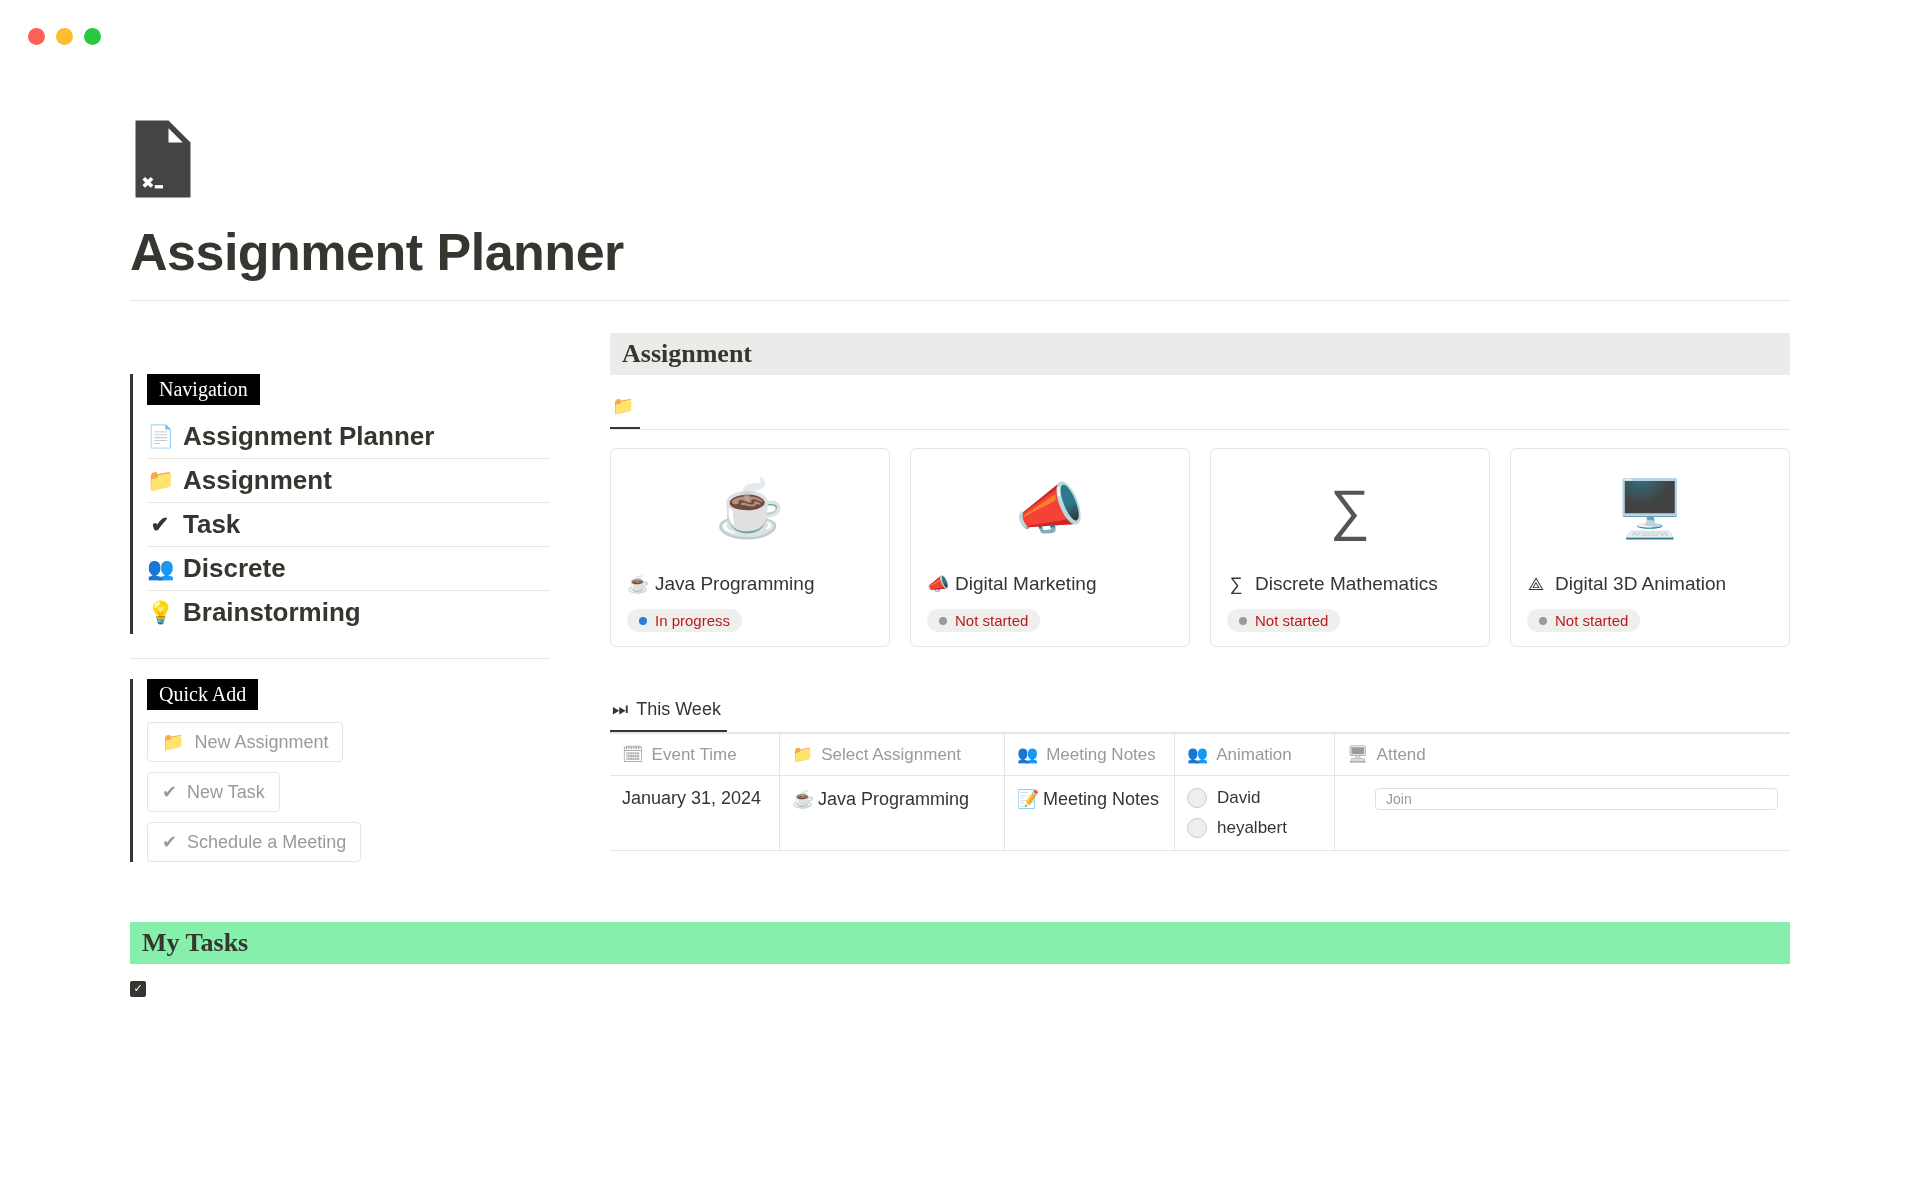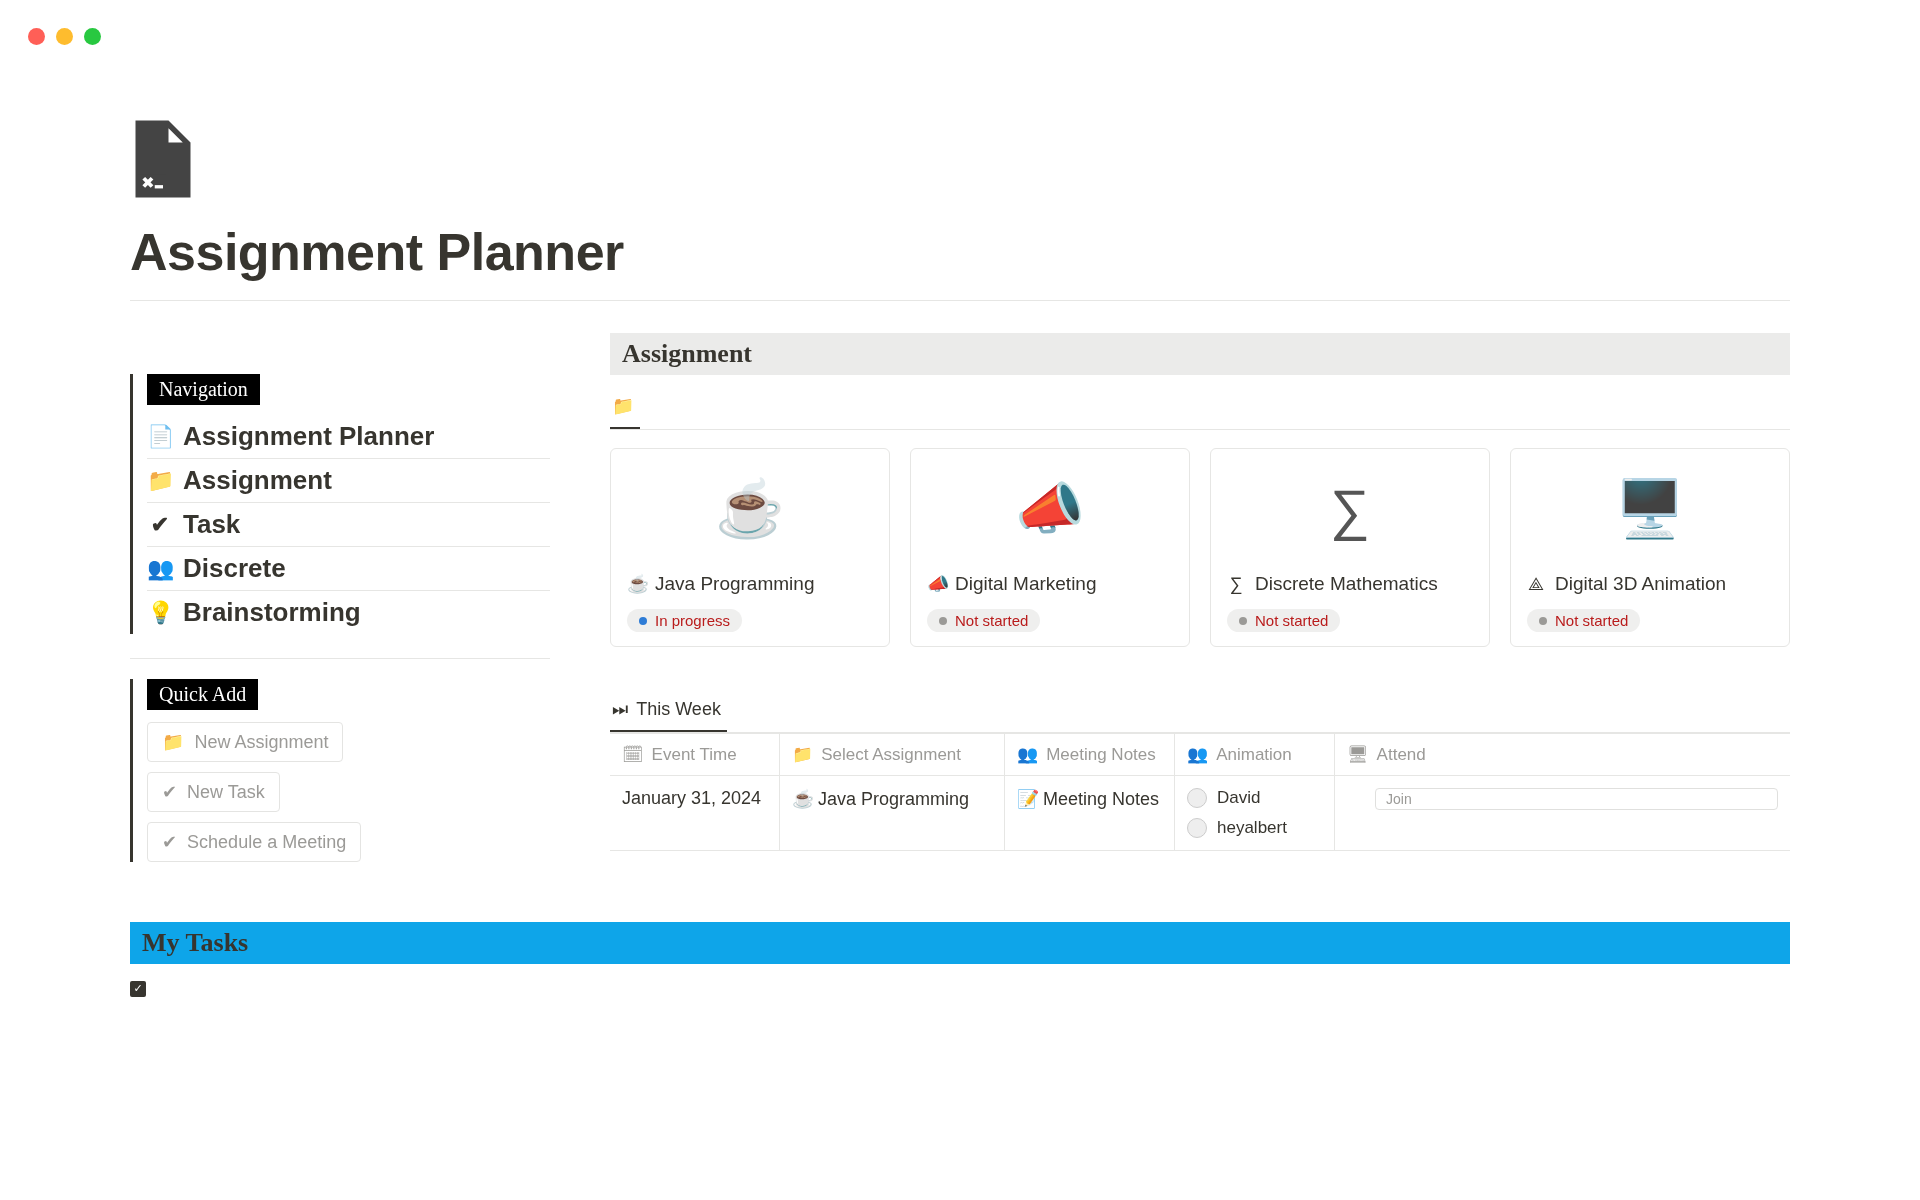--- a/index.html
+++ b/index.html
@@ -126,21 +126,21 @@
   .col-time{ width:170px;} .col-assign{width:225px;} .col-notes{width:170px;} .col-att{width:160px;} .col-join{flex:1;}
   .tag-link { display:flex; align-items:center; gap:8px; font-weight:500; }
   .att-row { display:flex; align-items:center; gap:10px; font-size:17px; }
   .avatar { width:20px; height:20px; border-radius:50%; background:#eee; border:1px solid #ccc; display:inline-block; }
   .join-pill { display:inline-block; border:1px solid #e0e0de; border-radius:4px; padding:2px 10px; font-size:14px; color:#9b9a97;margin-left:28px; }
 
   .my-tasks-section {
     margin-top: 60px;
   }
   .my-tasks-header {
-    background:#0ea5e9;
+    background:#86efac;
     font-family: Georgia, "Times New Roman", serif;
     font-size:26px; font-weight:700;
     padding:6px 12px;
     color:#37352f;
   }
   .tasks-tab { margin-top:14px; }
   .check-ic { width:16px; height:16px; background:#37352f; border-radius:2px; display:inline-flex; align-items:center; justify-content:center; color:#fff; font-size:11px; }
 </style>
 </head>
 <body>

